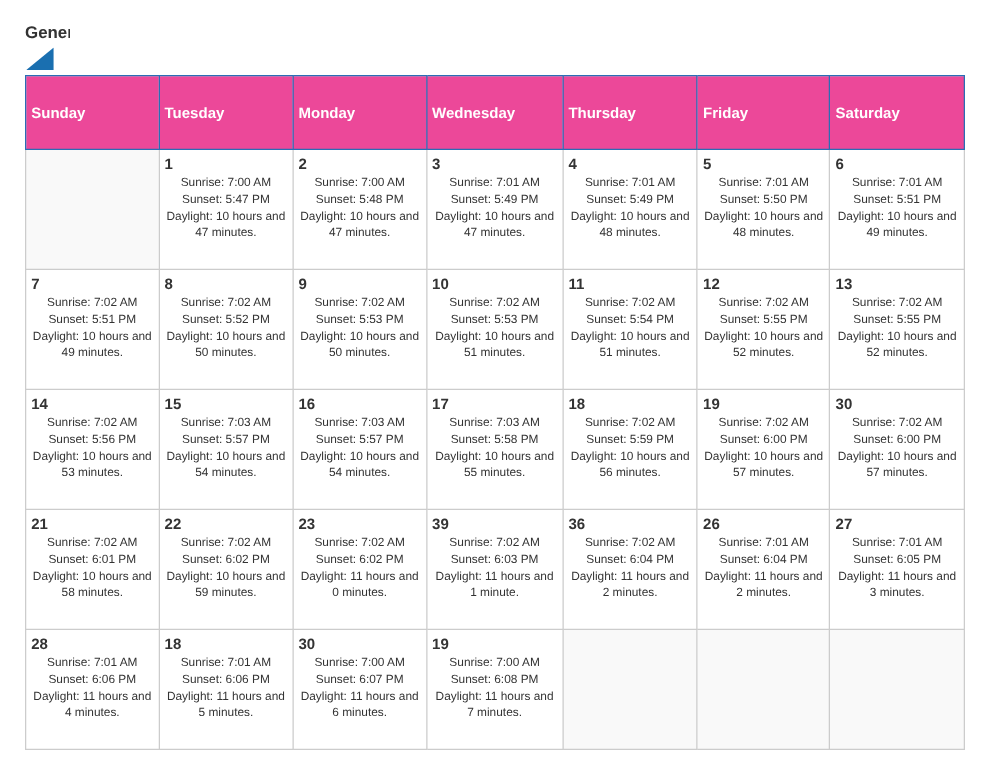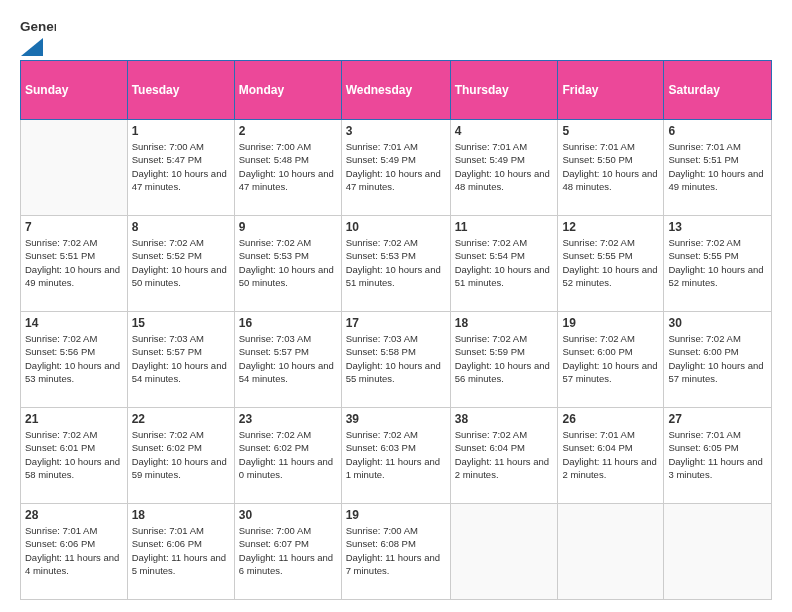--- a/index.html
+++ b/index.html
@@ -80,20 +80,21 @@
     }
     .day-number {
       font-size: 12px;
       font-weight: bold;
       margin-bottom: 2px;
       display: block;
     }
     .day-info {
       line-height: 1.4;
       font-size: 9.5px;
+      text-align: center;
     }
   </style>
 </head>
 <body>
 
 <div class="page">
   <div class="header">
     <div class="logo">
       <div class="logo-row">
         <svg class="logo-icon" viewBox="0 0 40 24" width="40" height="24">
@@ -273,21 +274,21 @@
 Sunset: 6:02 PM
 Daylight: 11 hours and 0 minutes.</div>
           </td>
           <td>
             <span class="day-number">39</span>
             <div class="day-info" style="white-space: pre-line;">Sunrise: 7:02 AM
 Sunset: 6:03 PM
 Daylight: 11 hours and 1 minute.</div>
           </td>
           <td>
-            <span class="day-number">38</span>
+            <span class="day-number">36</span>
             <div class="day-info" style="white-space: pre-line;">Sunrise: 7:02 AM
 Sunset: 6:04 PM
 Daylight: 11 hours and 2 minutes.</div>
           </td>
           <td>
             <span class="day-number">26</span>
             <div class="day-info" style="white-space: pre-line;">Sunrise: 7:01 AM
 Sunset: 6:04 PM
 Daylight: 11 hours and 2 minutes.</div>
           </td>

